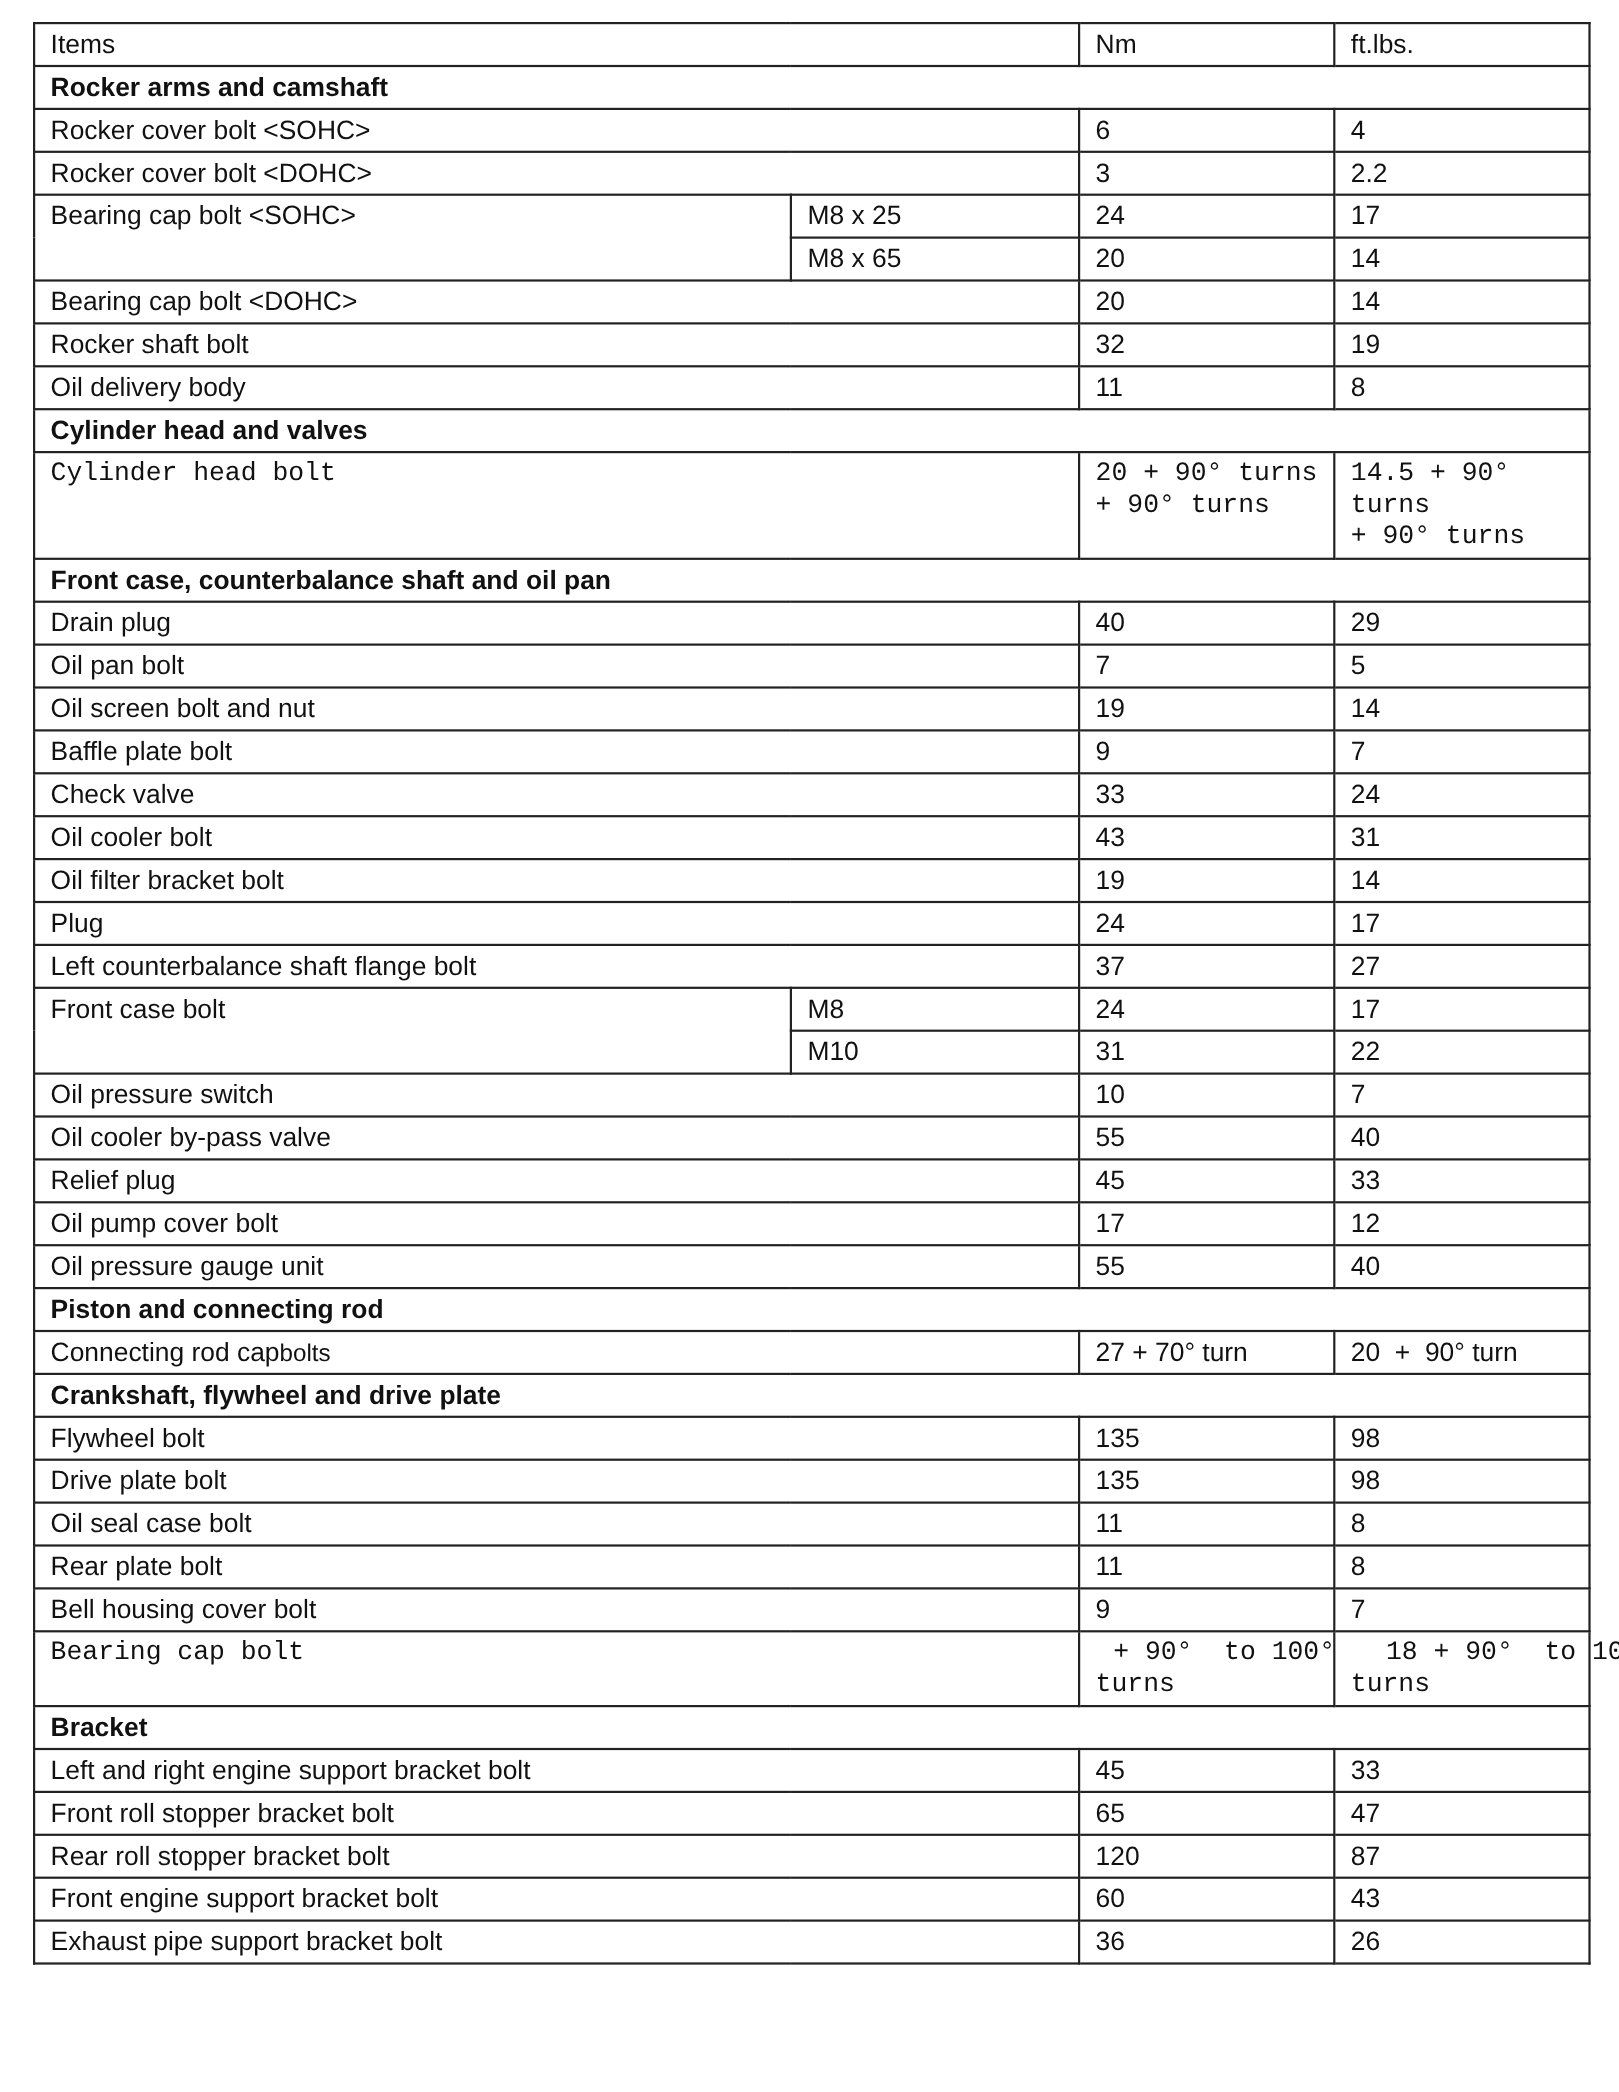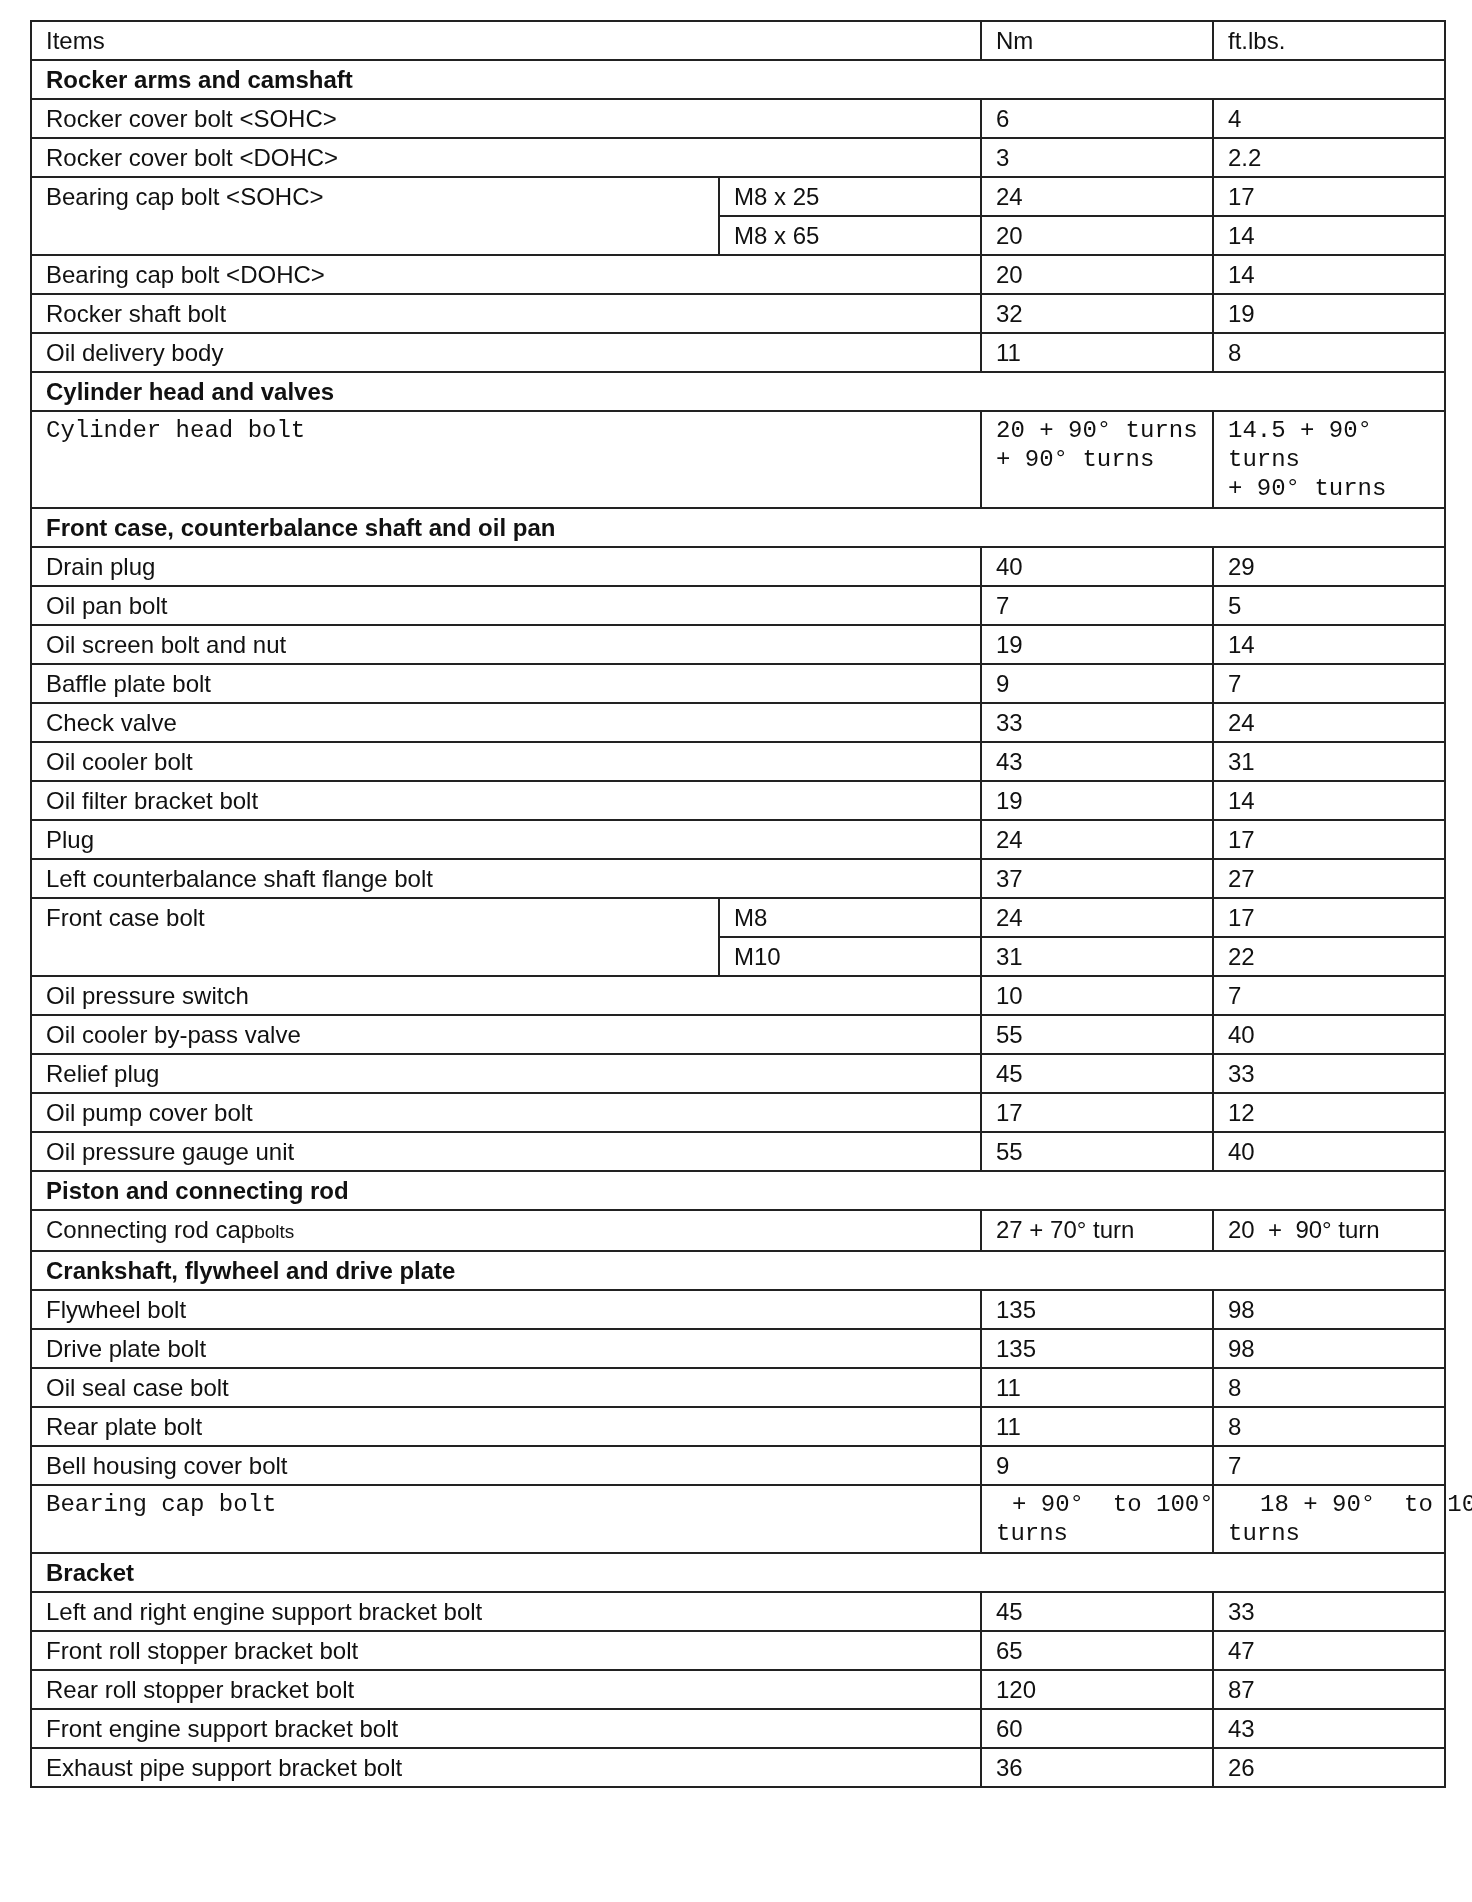--- a/index.html
+++ b/index.html
@@ -19,21 +19,21 @@
     height: 33px;
     box-sizing: border-box;
   }
   table.spec col.c1 { width: 688px; }
   table.spec col.c2 { width: 262px; }
   table.spec col.c3 { width: 232px; }
   table.spec col.c4 { width: 232px; }
   td.section { font-weight: bold; margin-left: 41px; }
   td.tall2 { height: 62px; font-family: Liberation Mono, monospace; }
   td.tall3 { height: 70px; }
-  .small { font-size: 19px; }
+  .small { font-size: 22px; }
 </style>
 </head>
 <body>
 
 <table class="spec">
   <colgroup>
       <col class="c1">
       <col class="c2">
       <col class="c3">
       <col class="c4">

